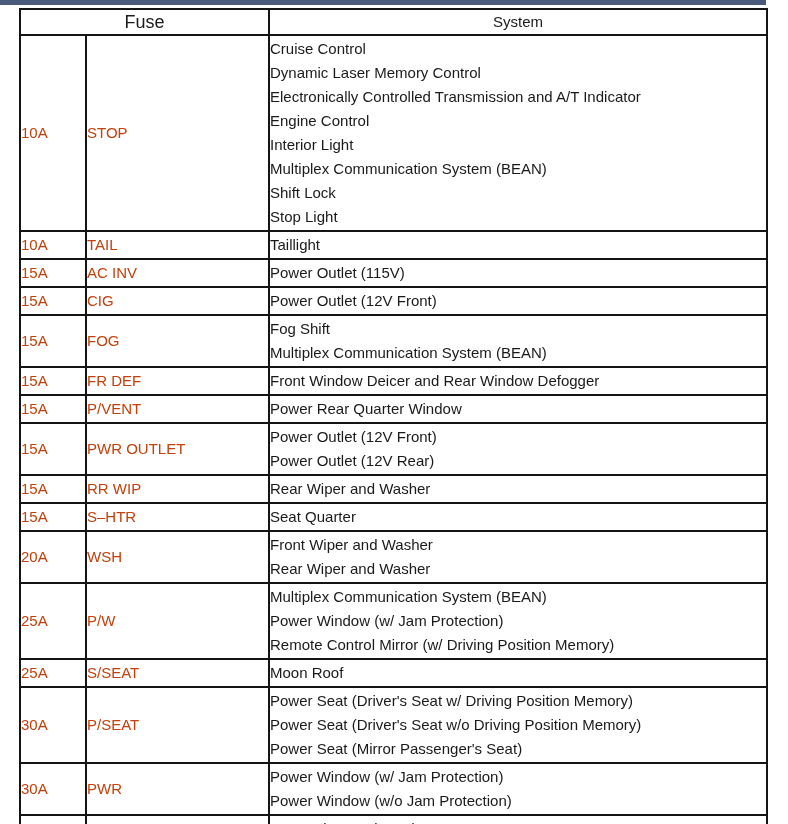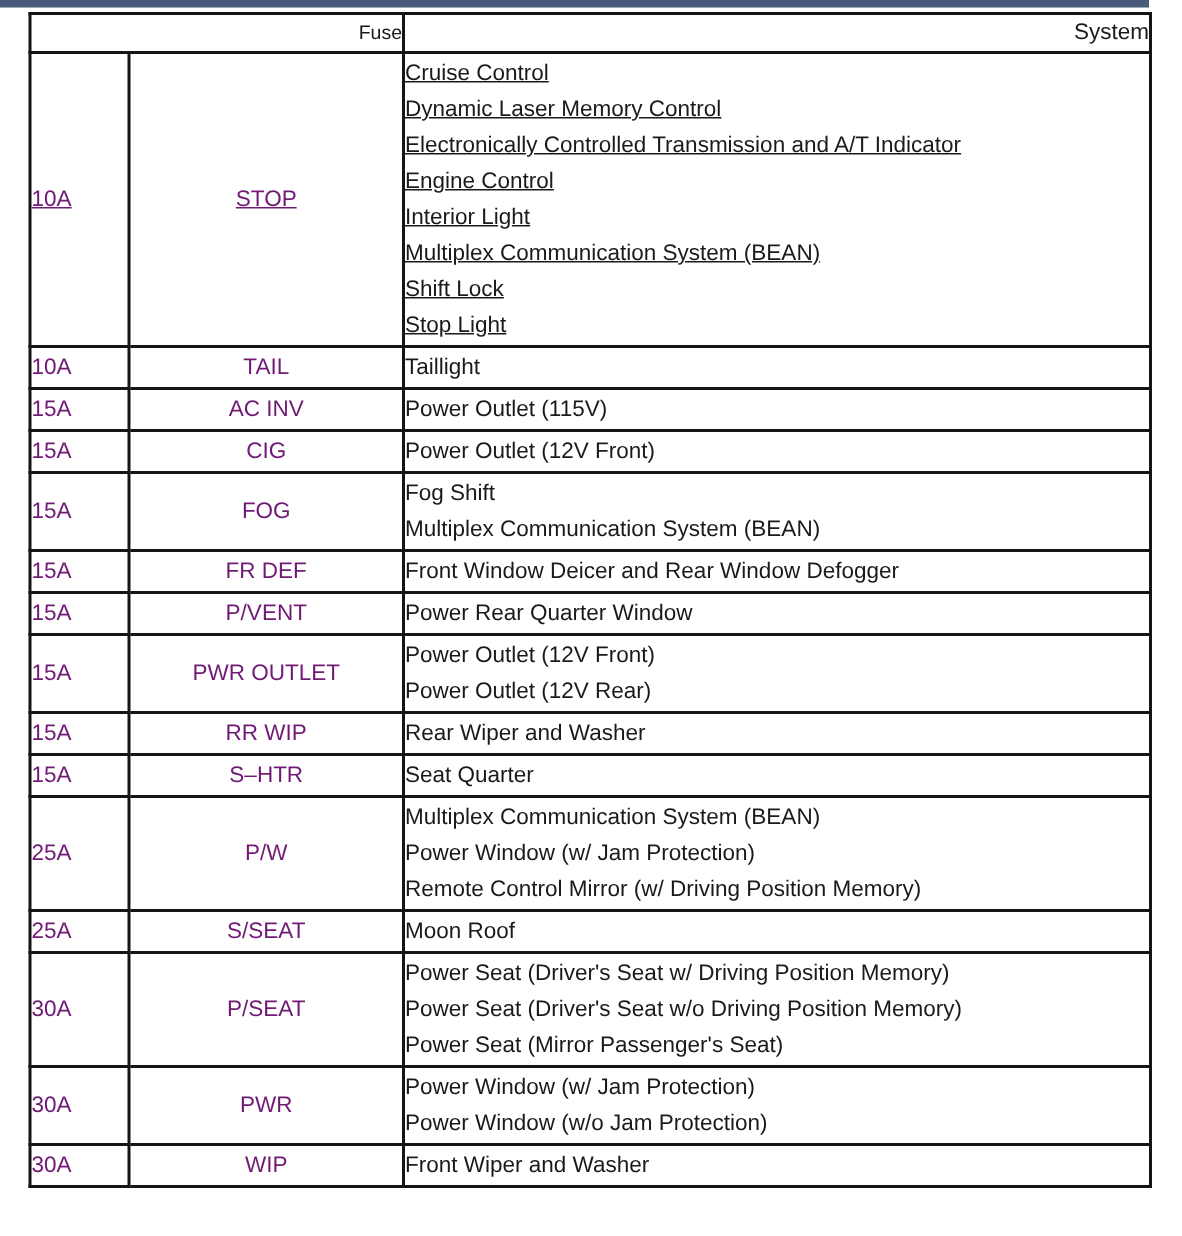--- a/index.html
+++ b/index.html
@@ -45,62 +45,62 @@
     vertical-align: middle;
     background: #ffffff;
   }
 
   col.c-amp   { width: 66px; }
   col.c-fuse  { width: 183px; }
   col.c-sys   { width: 498px; }
 
   th.hdr-fuse {
     height: 24px;
-    text-align: right;
+    text-align: center;
     font-weight: normal;
-    font-size: 13px;
+    font-size: 18px;
     color: #1a1a1a;
     line-height: 24px;
   }
   th.hdr-sys {
     height: 24px;
-    text-align: right;
+    text-align: center;
     font-weight: normal;
     font-size: 15px;
     color: #1a1a1a;
     line-height: 24px;
     padding-left: 6px;
   }
 
   td.amp, td.fuse {
     font-size: 15px;
-    color: #701a75;
+    color: #c2410c;
     padding-left: 5px;
     line-height: 20px;
   }
-  td.fuse { padding-left: 6px; text-align: center; }
+  td.fuse { padding-left: 6px; }
 
   td.sys {
     font-size: 15px;
     color: #1a1a1a;
     padding: 0 0 0 6px;
     line-height: 20px;
   }
 
   .sys-line {
     display: block;
     height: 24px;
     line-height: 24px;
     white-space: nowrap;
   }
 
   tr.r1 td { height: 26px; }
   tr.r2 td { height: 50px; }
   tr.r3 td { height: 74px; }
-  tr.r8 td { height: 194px; text-decoration: underline; }
+  tr.r8 td { height: 194px; }
 </style>
 </head>
 <body>
 
 <div id="top-bar"></div>
 
 <div id="table-wrap">
   <table class="fuse-table">
     <colgroup>
       <col class="c-amp">
@@ -186,20 +186,28 @@
             <span class="sys-line">Rear Wiper and Washer</span>
           </td>
         </tr>
         <tr class="r1">
           <td class="amp">15A</td>
           <td class="fuse">S–HTR</td>
           <td class="sys">
             <span class="sys-line">Seat Quarter</span>
           </td>
         </tr>
+        <tr class="r2">
+          <td class="amp">20A</td>
+          <td class="fuse">WSH</td>
+          <td class="sys">
+            <span class="sys-line">Front Wiper and Washer</span>
+            <span class="sys-line">Rear Wiper and Washer</span>
+          </td>
+        </tr>
         <tr class="r3">
           <td class="amp">25A</td>
           <td class="fuse">P/W</td>
           <td class="sys">
             <span class="sys-line">Multiplex Communication System (BEAN)</span>
             <span class="sys-line">Power Window (w/ Jam Protection)</span>
             <span class="sys-line">Remote Control Mirror (w/ Driving Position Memory)</span>
           </td>
         </tr>
         <tr class="r1">

